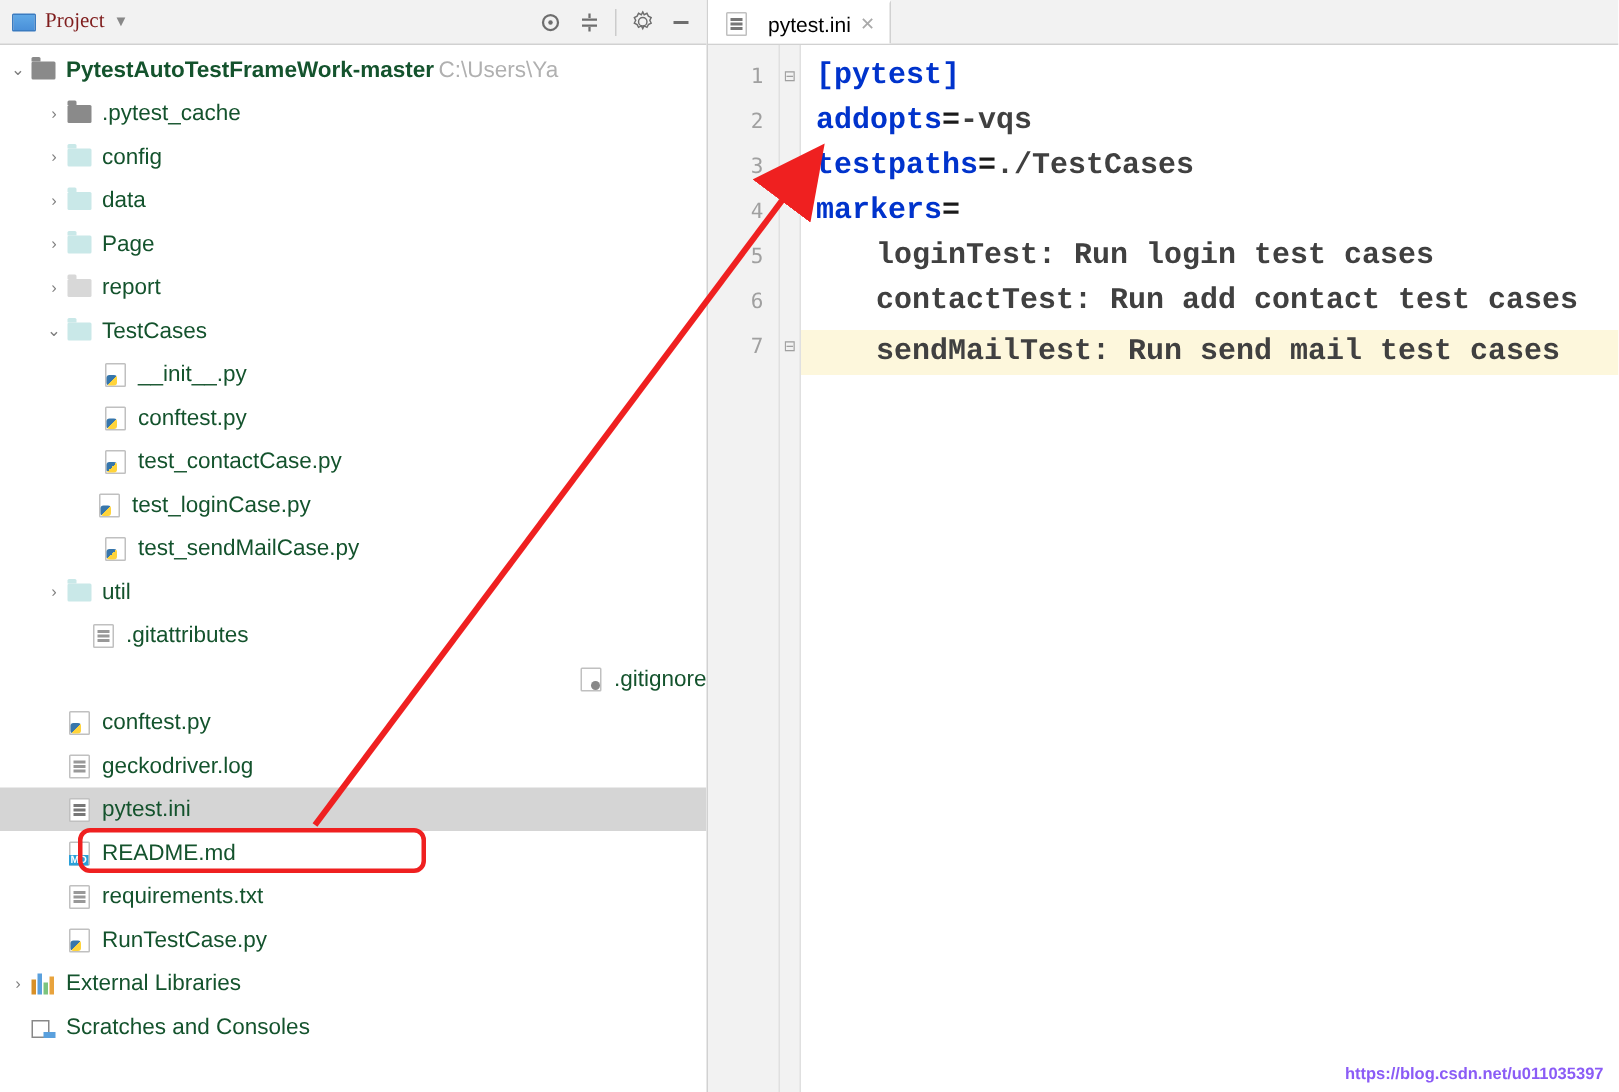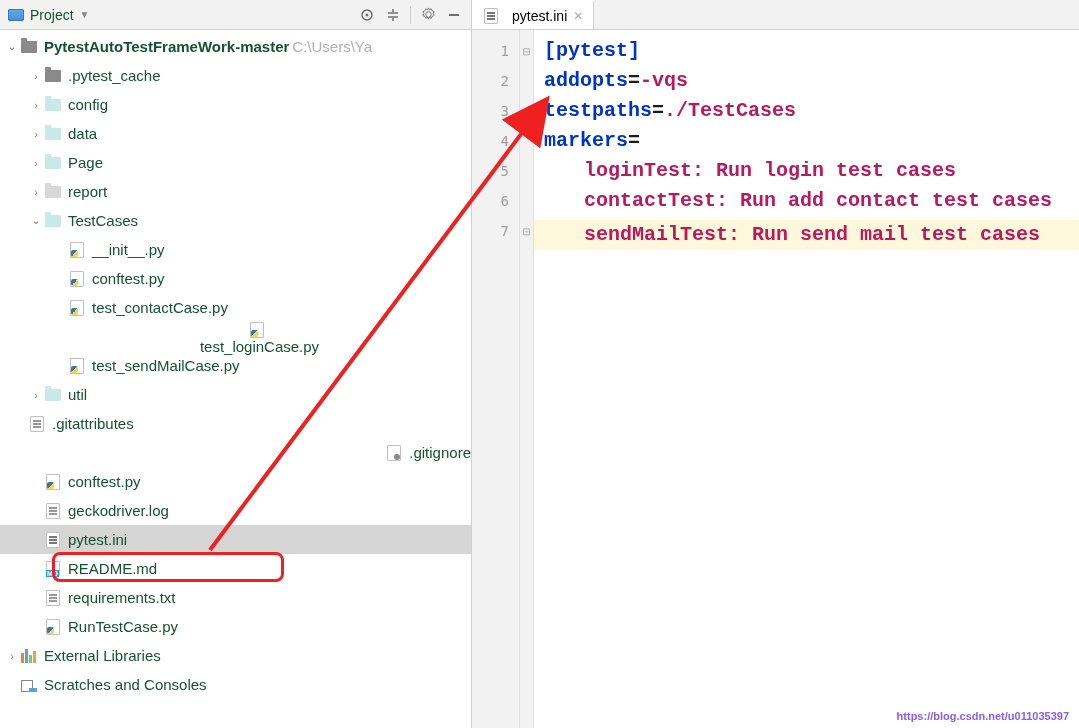--- a/index.html
+++ b/index.html
@@ -4,21 +4,21 @@
 <style>
 * { margin: 0; padding: 0; box-sizing: border-box; }
 body { font-family: "Segoe UI", Arial, sans-serif; font-size: 14px; background: #fff; width: 1079px; height: 728px; overflow: hidden; position: relative; }
 .container { display: flex; width: 100%; height: 100%; }
 .left-panel { width: 472px; height: 100%; border-right: 1px solid #d1d1d1; display: flex; flex-direction: column; background: #fff; }
 .right-panel { flex: 1; display: flex; flex-direction: column; }
 
 
 .proj-header { height: 30px; border-bottom: 1px solid #d1d1d1; display: flex; align-items: center; padding: 0 4px; background: #f2f2f2; }
 .proj-icon { width: 16px; height: 12px; background: linear-gradient(#5fa8e6,#4a90d9); border: 1px solid #3a7bc0; border-radius: 1px; margin-right: 6px; margin-left: 4px; }
-.proj-label { font-size: 14px; color: #14532d; }
+.proj-label { font-size: 14px; color: #7f1d1d; font-family: Liberation Serif, serif; }
 .dropdown-arrow { margin-left: 6px; color: #888; font-size: 10px; }
 .header-spacer { flex: 1; }
 .header-icon { width: 18px; height: 18px; margin: 0 4px; color: #6e6e6e; display: flex; align-items: center; justify-content: center; cursor: pointer; }
 
 
 .tree { flex: 1; overflow: auto; padding-top: 2px; font-size: 15px; }
 .tree-row { display: flex; align-items: center; height: 29px; padding-left: 4px; cursor: pointer; white-space: nowrap; }
 .tree-row.selected { background: #d5d5d5; }
 .chev { width: 16px; display: inline-flex; justify-content: center; color: #808080; font-size: 11px; }
 .chev.empty { visibility: hidden; }
@@ -65,21 +65,21 @@
 .gutter { width: 48px; background: #f2f2f2; border-right: 1px solid #e0e0e0; padding-top: 6px; text-align: right; color: #a0a0a0; font-family: "Consolas", monospace; font-size: 14px; }
 .gutter div { height: 30px; line-height: 30px; padding-right: 10px; }
 .gutter-fold { width: 14px; background: #f2f2f2; border-right: 1px solid #e0e0e0; padding-top: 6px; }
 .fold-mark { height: 30px; display:flex; align-items:center; justify-content:center; color:#a0a0a0; font-size:10px; }
 .code { flex: 1; padding: 6px 10px; font-family: "Consolas","Courier New",monospace; font-size: 20px; font-weight: bold; line-height: 30px; }
 .code .line { height: 30px; white-space: pre; }
 .code .hl { background: #fdf7dc; margin: 4px -10px; padding: 0 10px; }
 .c-section { color: #0033cc; }
 .c-key { color: #0033cc; }
 .c-eq { color: #1a1a1a; }
-.c-val { color: #be185d; font-family: Liberation Mono, monospace; }
+.c-val { color: #404040; font-family: Liberation Mono, monospace; }
 .c-indent { display:inline-block; width: 40px; }
 
 .watermark { position: absolute; bottom: 6px; right: 10px; color: #8b5cf6; font-size: 11px; font-family: Arial; font-weight: bold; }
 
 
 .red-arrow { position: absolute; pointer-events: none; }
 </style>
 </head>
 <body>
 
@@ -180,42 +180,42 @@
           </span>
           <span class="node-label">conftest.py</span>
         </div>
         <div class="tree-row" style="padding-left: 52px;">
           <span class="chev empty"></span>
           <span class="node-icon">
             <span class="pyfile"></span>
           </span>
           <span class="node-label">test_contactCase.py</span>
         </div>
-        <div class="tree-row" style="padding-left: 48px; flex-direction: column;">
+        <div class="tree-row" style="padding-left: 48px;">
           <span class="chev empty"></span>
           <span class="node-icon">
             <span class="pyfile"></span>
           </span>
           <span class="node-label">test_loginCase.py</span>
         </div>
         <div class="tree-row" style="padding-left: 52px;">
           <span class="chev empty"></span>
           <span class="node-icon">
             <span class="pyfile"></span>
           </span>
           <span class="node-label">test_sendMailCase.py</span>
         </div>
         <div class="tree-row" style="padding-left: 28px;">
           <span class="chev ">›</span>
           <span class="node-icon">
             <span class="folder-cyan"></span>
           </span>
           <span class="node-label">util</span>
         </div>
-        <div class="tree-row" style="padding-left: 12px;">
+        <div class="tree-row" style="padding-left: 44px;">
           <span class="chev empty"></span>
           <span class="node-icon">
             <span class="txtfile"></span>
           </span>
           <span class="node-label">.gitattributes</span>
         </div>
         <div class="tree-row" style="padding-left: 28px; justify-content: flex-end;">
           <span class="chev empty"></span>
           <span class="node-icon">
             <span class="gitfile"></span>

